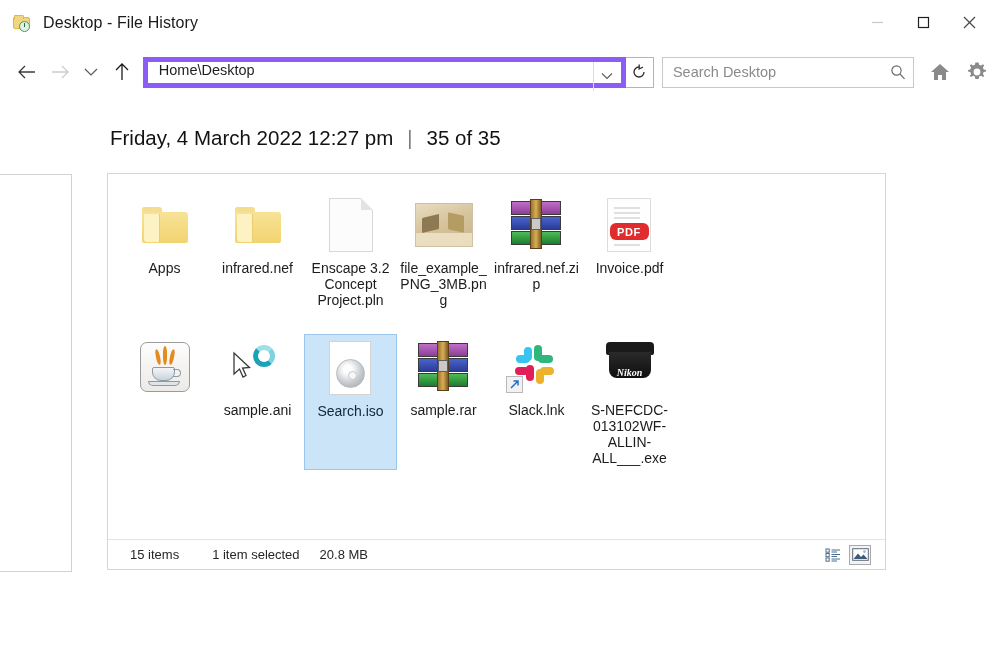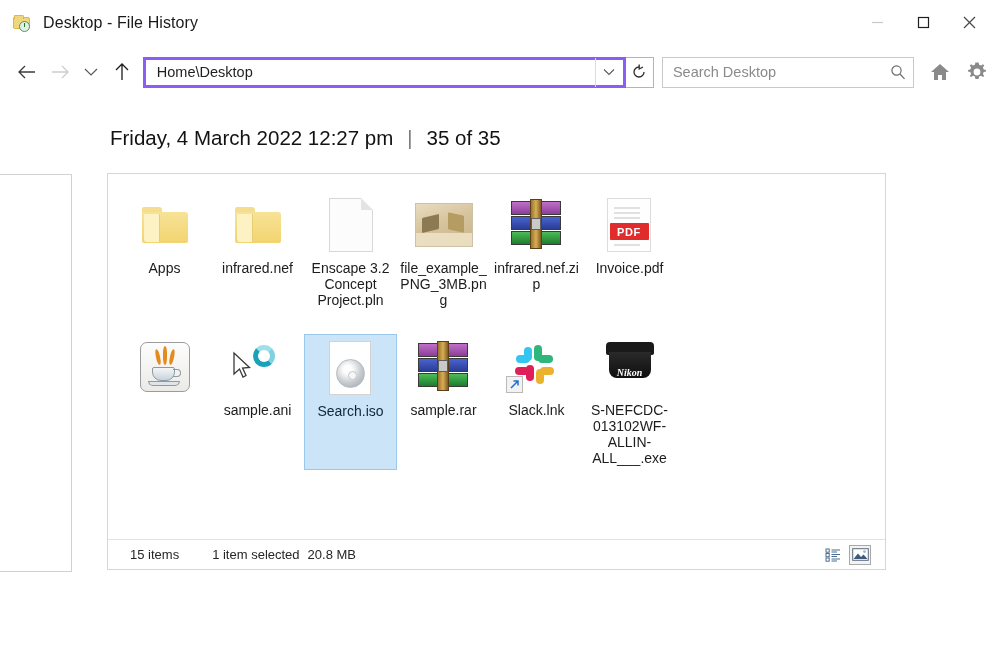--- a/index.html
+++ b/index.html
@@ -62,22 +62,22 @@
     width: 34px; height: 34px; display: flex; align-items: center; justify-content: center;
     color: #3b3b3b;
   }
   .nav-arrow.back { margin-left: 10px; }
   .nav-arrow.fwd { color: #cbcbcb; }
   .nav-arrow.drop { color: #4a4a4a; width: 30px; }
   .nav-arrow.up { color: #1d1d1d; width: 30px; margin-left: 2px; }
 
   .addr-wrap {
     margin-left: 6px; height: 31px; width: 495px;
-    border: 3px solid #8b5cf6; background: #fff;
-    display: flex; align-items: center;
+    border: 5px solid #8b5cf6; background: #fff;
+    display: flex; align-items: flex-start;
   }
   .addr-text {
     flex: 1; padding-left: 11px; font-size: 14.5px; color: #1f1f1f;
     white-space: nowrap; overflow: hidden;
   }
   .addr-chevron {
     width: 28px; height: 29px; display: flex; align-items: center; justify-content: center;
     color: #4a4a4a; border-left: 1px solid #dcdcdc;
   }
   .refresh-btn {
@@ -212,21 +212,21 @@
   .ic-pdf { width: 46px; height: 54px; position: relative; }
   .ic-pdf .page {
     position: absolute; left: 0; top: 0; width: 44px; height: 54px;
     background: #fefefe; border: 1px solid #dcdcdc;
   }
   .ic-pdf .line {
     position: absolute; left: 7px; width: 26px; height: 1.5px; background: #e0e0e0;
   }
   .ic-pdf .badge {
     position: absolute; left: 3px; top: 25px; width: 39px; height: 17px;
-    background: #e02c2c; border-radius: 1px;
+    background: #e02c2c; border-radius: 6px;
     display: flex; align-items: center; justify-content: center;
     color: #fff; font-size: 11px; font-weight: bold; letter-spacing: .6px;
   }
 
   .ic-java {
     width: 50px; height: 50px; border: 1px solid #9b9b9b; border-radius: 7px;
     background: linear-gradient(180deg,#fdfdfd,#eceae6);
     position: relative;
   }
   .ic-java .cup {
@@ -299,21 +299,21 @@
   }
 
   
   .statusbar {
     height: 30px; border-top: 1px solid #e2e2e2;
     display: flex; align-items: center; padding: 0 8px;
     font-size: 13px; color: #262626;
   }
   .st-items { margin-left: 14px; }
   .st-sel { margin-left: 33px; }
-  .st-size { margin-left: 8px; }
+  .st-size { margin-left: 20px; }
   .view-btns { margin-left: auto; display: flex; align-items: center; gap: 5px; padding-right: 6px; }
   .view-btn {
     width: 22px; height: 20px; display: flex; align-items: center; justify-content: center;
   }
   .view-btn.active { border: 1px solid #a9a9a9; background: #f3f3f3; }
 
   
   .bottom-bar {
     position: absolute; left: 0; top: 590px; width: 992px; height: 62px;
   }

